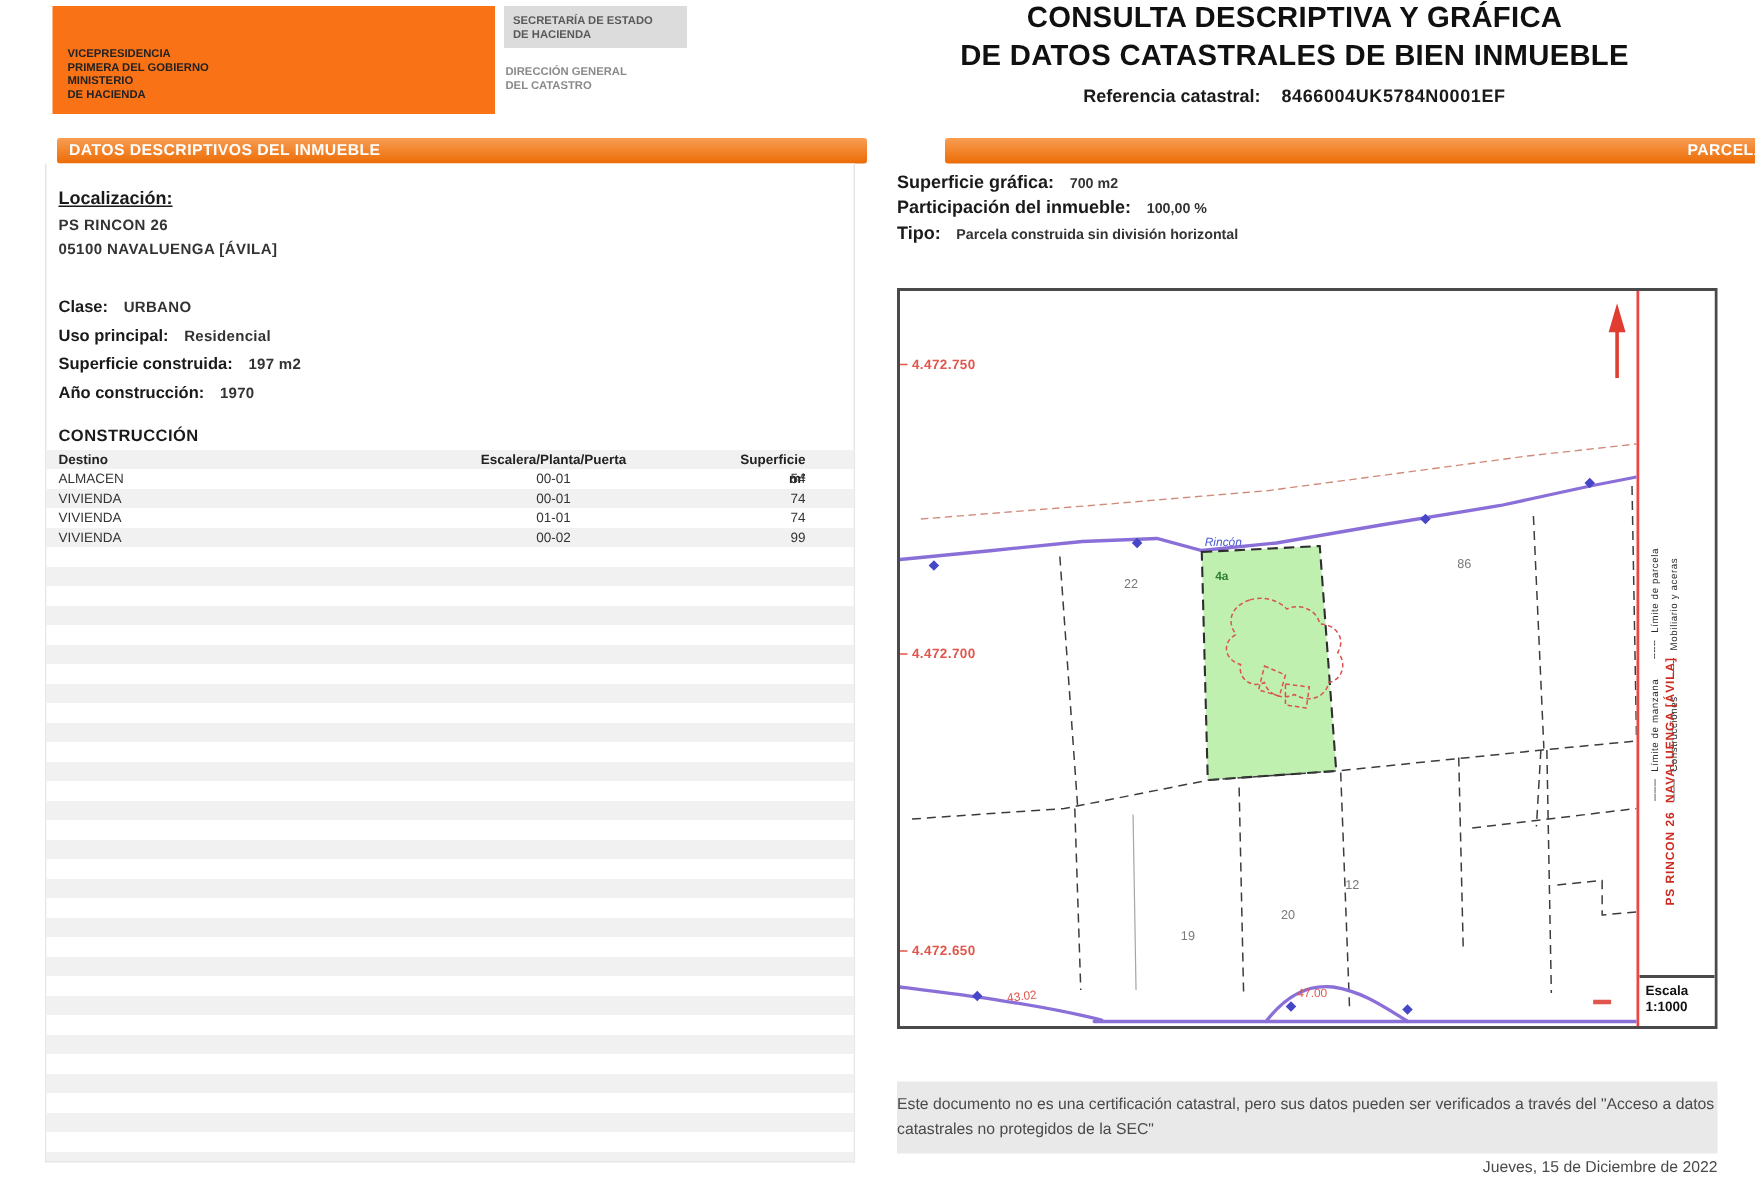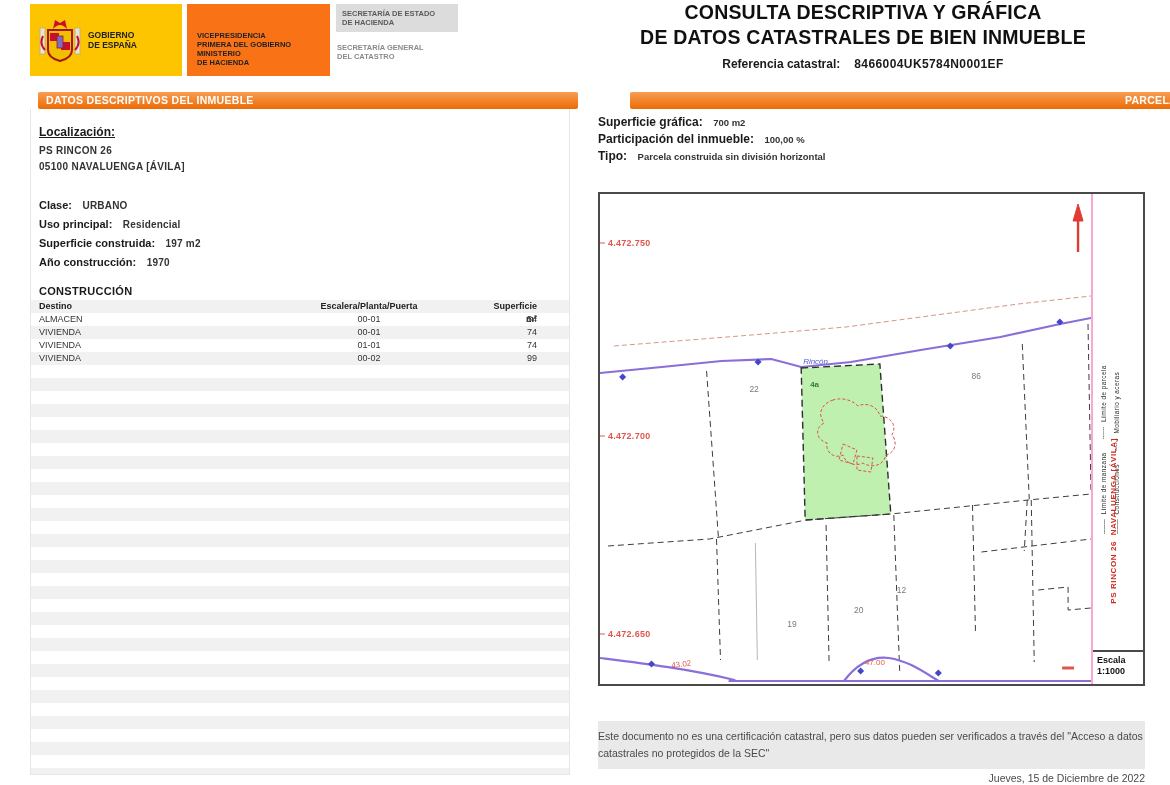--- a/index.html
+++ b/index.html
@@ -49,21 +49,21 @@
   .trow .c2 { text-align:center; }
   .trow .c3 { text-align:right; padding-right:24px; }
   .trow.head { font-weight:bold; color:#222; }
   
   .parcel-info { position:absolute; left:598px; top:113px; width:547px; }
   .pirow { line-height:15px; white-space:nowrap; }
   .pirow .flbl { font-size:12px; font-weight:bold; color:#1a1a1a; }
   .pirow .fval { font-size:9.5px; font-weight:600; color:#333; margin-left:6px; }
   .map-frame { position:absolute; left:598px; top:192px; width:547px; height:494px;
                border:2px solid #4a4a4a; display:flex; background:#fff; }
-  .map-main { position:relative; flex:1; border-right:2px solid #f9a8d4;text-decoration:underline; }
+  .map-main { position:relative; flex:1; border-right:2px solid #ef4444;text-decoration:underline; }
   .map-main svg { display:block; width:100%; height:100%; }
   .map-sidebar { width:50px; position:relative; background:#fff; }
   .vtext { writing-mode:vertical-rl; transform:rotate(180deg); white-space:pre; }
   .sidebar-legend { position:absolute; top:10px; left:7px; display:flex; gap:5px; height:330px; }
   .sidebar-legend .vtext { font-size:6.5px; color:#2a2a2a; letter-spacing:.4px; }
   .sidebar-red { position:absolute; bottom:46px; left:16px; height:200px; }
   .sidebar-red .vtext { font-size:8px; font-weight:bold; color:#cc2b20; letter-spacing:.6px; }
   .escala-box { position:absolute; bottom:0; left:0; width:100%; height:34px;
                 border-top:2px solid #4a4a4a; padding:3px 4px; }
   .escala-box .el { font-size:9px; font-weight:bold; color:#111; line-height:11px; }
@@ -88,56 +88,40 @@
                 padding:7px 0; }
   .dateline { position:absolute; left:598px; top:772px; width:547px; text-align:right;
               font-size:10.5px; color:#4a4a4a; }
 </style>
 </head>
 <body>
 
 <div class="page">
 
   <div class="logo">
-    <div class="logo-cell1">
-      <svg width="42" height="48" viewBox="0 0 42 48">
-        <rect x="1" y="12" width="5" height="26" fill="#e8e3d4" stroke="#b8ab8a" stroke-width=".8"></rect>
-        <rect x="36" y="12" width="5" height="26" fill="#e8e3d4" stroke="#b8ab8a" stroke-width=".8"></rect>
-        <path d="M9 14 h24 v20 q0 8 -12 11 q-12 -3 -12 -11 z" fill="#f1bf00" stroke="#a01818" stroke-width="2"></path>
-        <rect x="11" y="17" width="9" height="8" fill="#c8102e"></rect>
-        <rect x="22" y="26" width="9" height="8" fill="#c8102e"></rect>
-        <rect x="18" y="20" width="6" height="12" fill="#7b6ccc" stroke="#a01818" stroke-width=".8"></rect>
-        <path d="M14 13 q7 -8 14 0 l-2 -9 -5 3 -5 -3 z" fill="#c8102e"></path>
-        <path d="M4 20 q-4 8 2 14 M38 20 q4 8 -2 14" stroke="#c8102e" stroke-width="2" fill="none"></path>
-      </svg>
-      <div>
-        <div class="gob-text">GOBIERNO</div>
-        <div class="gob-text">DE ESPAÑA</div>
-      </div>
-    </div>
     <div class="logo-gap"></div>
     <div class="logo-cell2">
       <div>
         <div class="ln">VICEPRESIDENCIA</div>
         <div class="ln">PRIMERA DEL GOBIERNO</div>
       </div>
       <div>
         <div class="ln">MINISTERIO</div>
         <div class="ln">DE HACIENDA</div>
       </div>
     </div>
   </div>
 
   <div class="dept">
     <div class="graybox">
       <div class="ln">SECRETARÍA DE ESTADO</div>
       <div class="ln">DE HACIENDA</div>
     </div>
     <div class="dir">
-      <div class="ln">SECRETARÍA GENERAL</div>
+      <div class="ln">DIRECCIÓN GENERAL</div>
       <div class="ln">DEL CATASTRO</div>
     </div>
   </div>
 
   <div class="titleblock">
     <div class="t">CONSULTA DESCRIPTIVA Y GRÁFICA</div>
     <div class="t">DE DATOS CATASTRALES DE BIEN INMUEBLE</div>
     <div class="refline">
       <span class="lbl">Referencia catastral:</span><span class="val">8466004UK5784N0001EF</span>
     </div>

